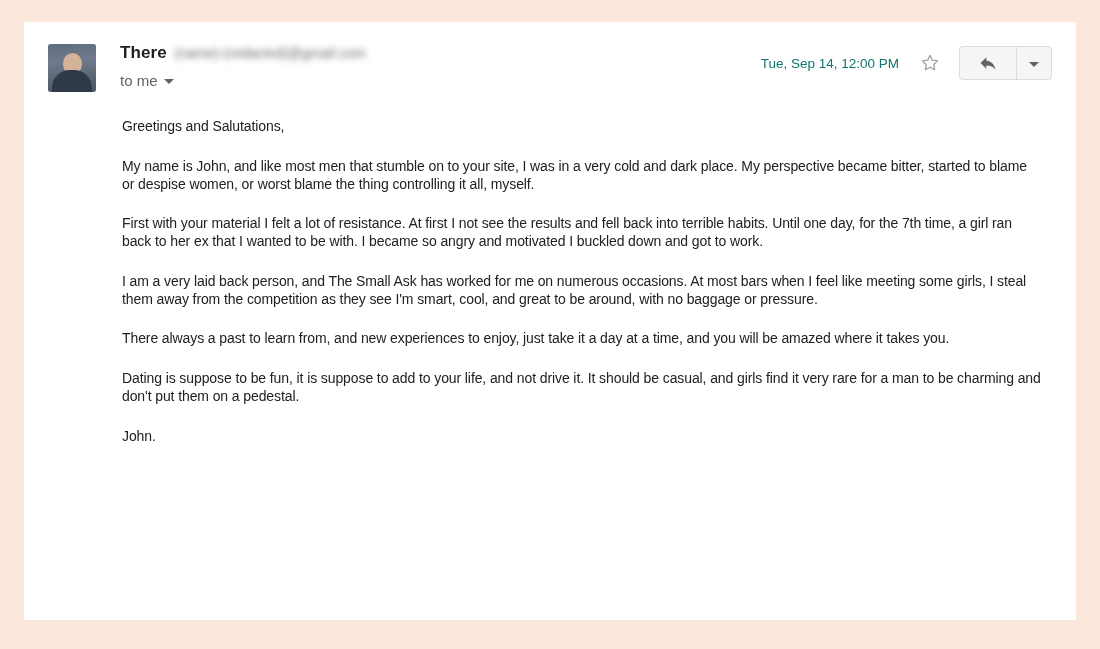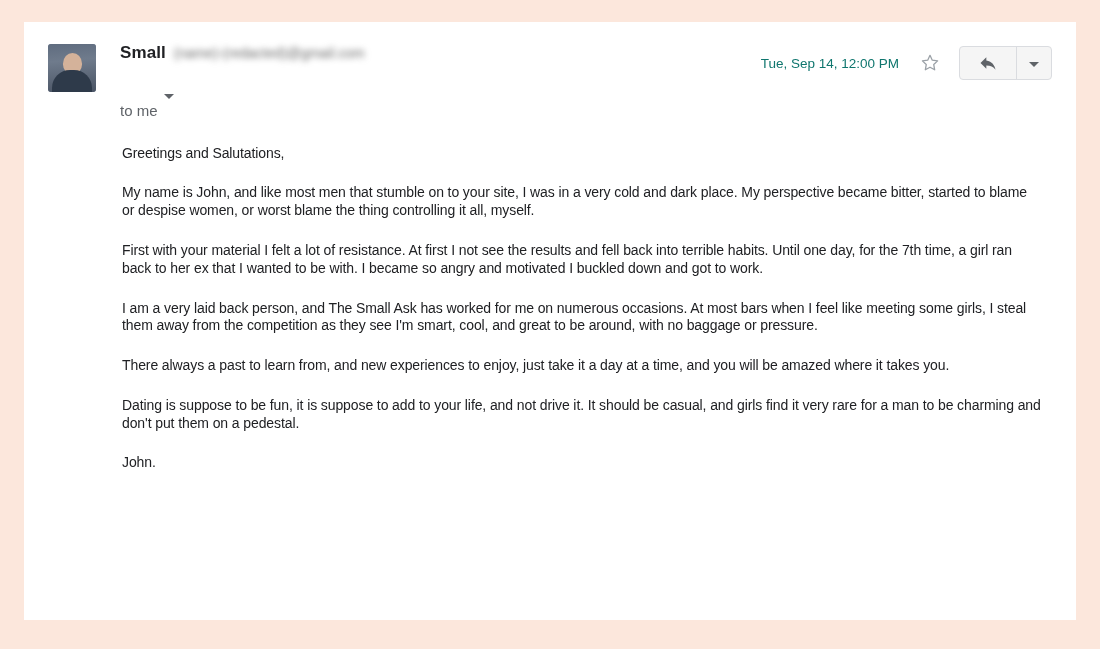--- a/index.html
+++ b/index.html
@@ -88,21 +88,20 @@
   }
   .recipient-line {
     margin-top: 9px;
     display: flex;
     align-items: center;
     gap: 6px;
   }
   .recipient-text {
     font-size: 15px;
     color: #5f6368;
-    margin-top: 30px;
   }
   .caret-down {
     width: 0;
     height: 0;
     border-left: 5px solid transparent;
     border-right: 5px solid transparent;
     border-top: 5px solid #5f6368;
     display: inline-block;
     position: relative;
     top: 1px;
@@ -169,21 +168,21 @@
   <div class="header">
 
     <div class="avatar">
       <div class="photo-bg"></div>
       <div class="photo-head"></div>
       <div class="photo-body"></div>
     </div>
 
     <div class="sender-block">
       <div class="sender-line">
-        <span class="sender-name">Small</span>
+        <span class="sender-name">There</span>
         <span class="sender-email">(name)-(redacted)@gmail.com</span>
       </div>
       <div class="recipient-line">
         <span class="recipient-text">to me</span>
         <span class="caret-down"></span>
       </div>
     </div>
 
     <div class="header-right">
       <span class="timestamp">Tue, Sep 14, 12:00 PM</span>

